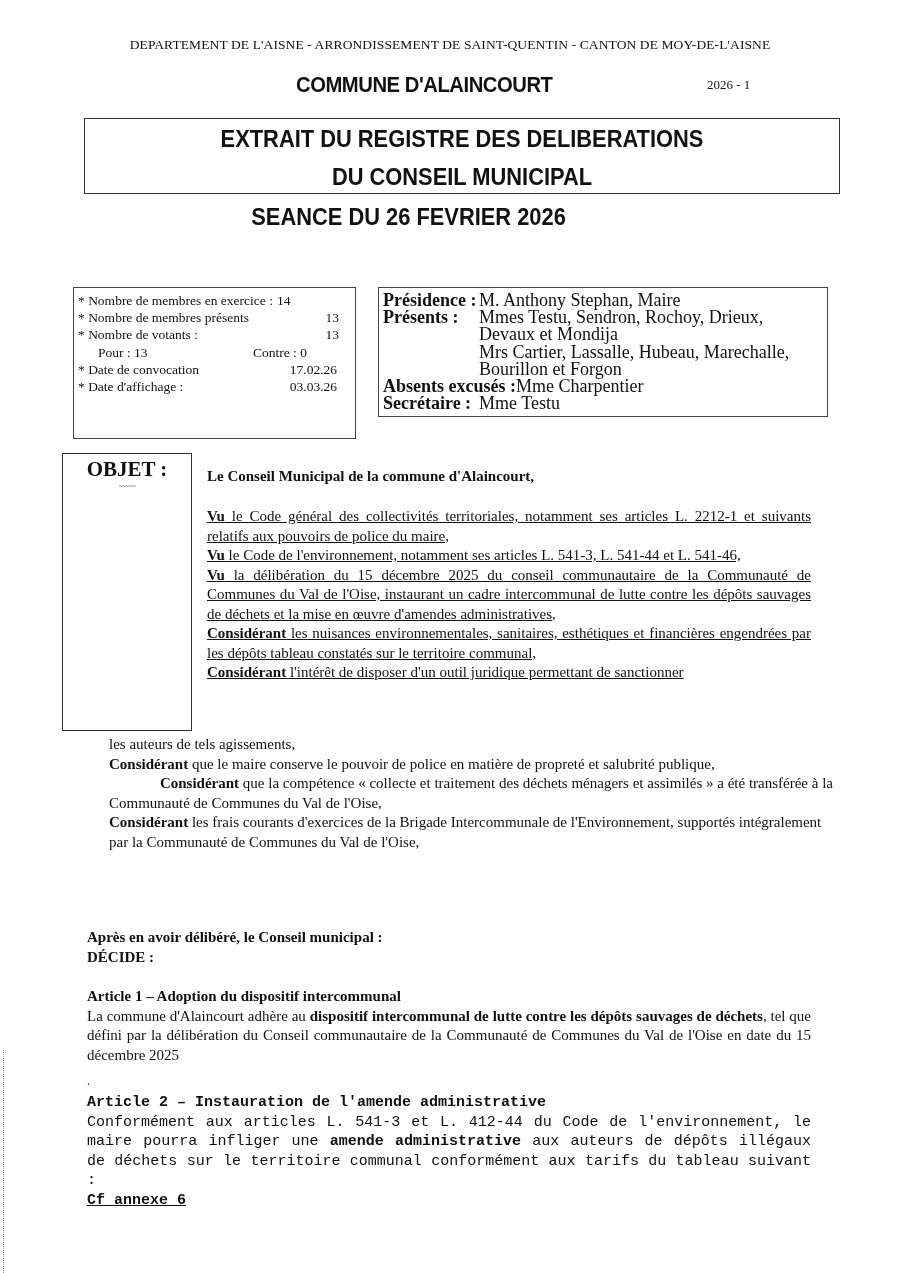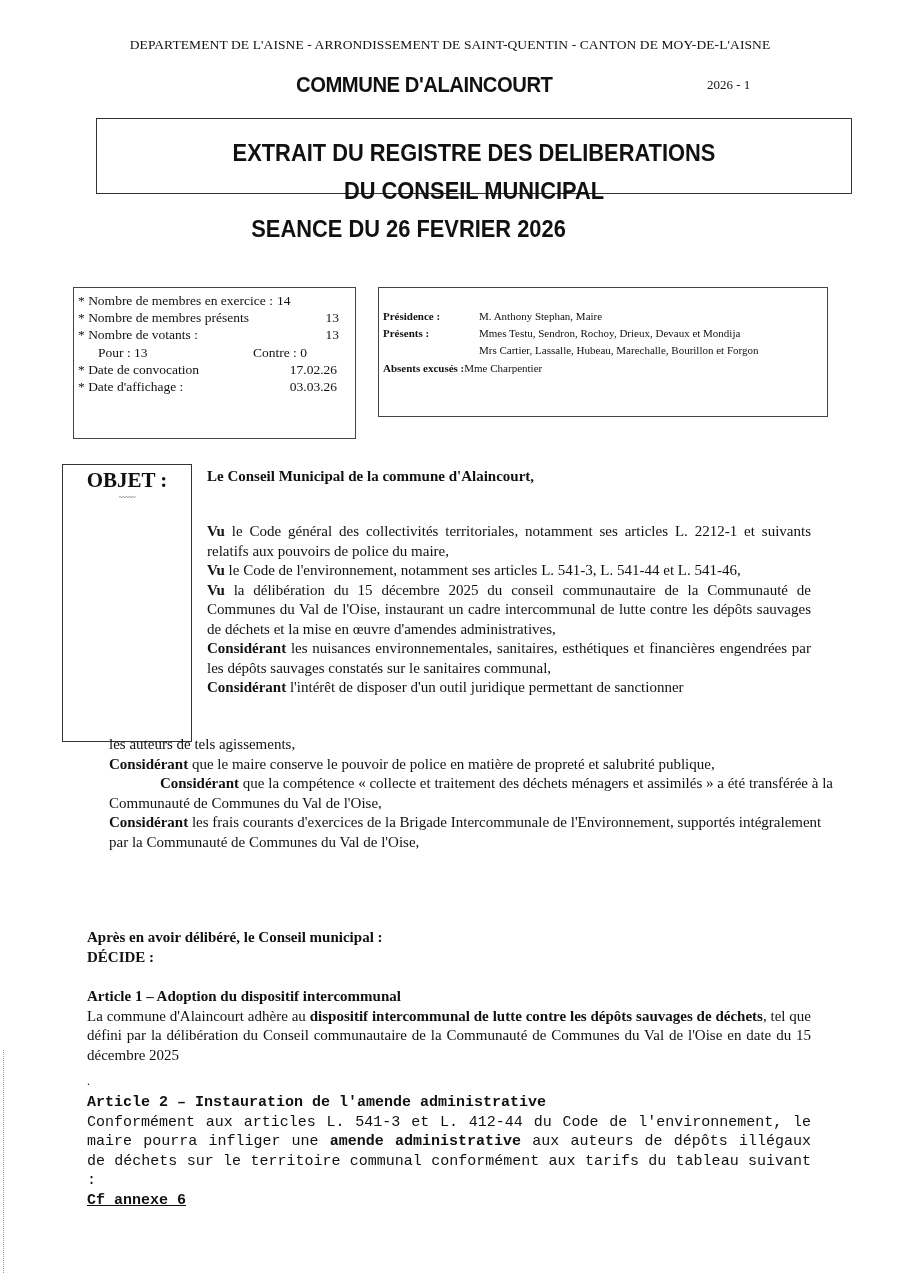--- a/index.html
+++ b/index.html
@@ -19,74 +19,74 @@
   .commune {
     position: absolute; top: 72px; left: 296px;
     font-family: "Liberation Sans", "DejaVu Sans", sans-serif;
     font-weight: bold; font-size: 22px; letter-spacing: -0.5px;
     transform: scaleX(0.92); transform-origin: left;
   }
   .ref {
     position: absolute; top: 77px; left: 707px; font-size: 13px;
   }
   .title-box {
-    position: absolute; top: 118px; left: 96px; width: 756px; height: 76px;
+    position: absolute; top: 118px; left: 84px; width: 756px; height: 76px;
     border: 1px solid #333; box-sizing: border-box; text-align: center;
     font-family: "Liberation Sans", "DejaVu Sans", sans-serif; font-weight: bold;
-    font-size: 23px; line-height: 38px; padding-top: 15px;
+    font-size: 23px; line-height: 38px; padding-top: 1px;
   }
   .title-box div { transform: scaleX(0.95); }
   .seance {
-    position: absolute; top: 216px; left: 0; width: 818px; text-align: center;
+    position: absolute; top: 204px; left: 0; width: 818px; text-align: center;
     font-family: "Liberation Sans", "DejaVu Sans", sans-serif; font-weight: bold;
     font-size: 23px;
   }
   .seance span { display: inline-block; transform: scaleX(0.95); }
   .stats-box {
     position: absolute; top: 287px; left: 73px; width: 283px; height: 152px;
     border: 1px solid #444; box-sizing: border-box; padding: 4px 4px;
     font-size: 13.5px; line-height: 17.2px;
   }
   .stats-row { display: flex; }
   .stats-row .lbl { flex: 0 0 auto; }
   .stats-row .val { margin-left: auto; padding-right: 12px; }
   .stats-row.vote { padding-left: 20px; }
   .stats-row.vote .pour { width: 155px; }
   .stats-row.date .val { padding-right: 14px; }
   .people-box {
     position: absolute; top: 287px; left: 378px; width: 450px; height: 130px;
-    border: 1px solid #444; box-sizing: border-box; padding: 20px 4px;
-    font-size: 11px; line-height: 17.2px;
+    border: 1px solid #444; box-sizing: border-box; padding: 4px 4px;
+    font-size: 18px; line-height: 17.2px;
   }
   .people-row { display: flex; }
   .people-row .lbl { font-weight: bold; width: 96px; flex: 0 0 96px; }
   .people-row .lbl.wide { width: auto; flex: 0 0 auto; }
   .people-row .val { flex: 1; }
   .objet-box {
-    position: absolute; top: 464px; left: 62px; width: 130px; height: 278px;
+    position: absolute; top: 453px; left: 62px; width: 130px; height: 278px;
     border: 1px solid #333; box-sizing: border-box; padding: 3px 5px;
   }
   .objet-title {
     text-align: center; font-weight: bold; font-size: 21px; line-height: 24px;
   }
   .objet-orn {
     text-align: center; font-size: 7px; line-height: 10px; color: #444;
     letter-spacing: -0.5px;
   }
   .objet-text {
     font-weight: bold; font-size: 12.5px; line-height: 16.8px;
     text-align: justify; margin-top: 4px;
   }
   .body-text {
     position: absolute; font-size: 15px; line-height: 19.5px; text-align: justify;
   }
   .intro {
     top: 467px; left: 207px; width: 605px; font-weight: bold; font-size: 15px;
   }
-  .vu-block { top: 522px; left: 207px; width: 604px; }
+  .vu-block { top: 507px; left: 207px; width: 604px; text-decoration: underline; }
   .vu-block p, .cons-block p { margin: 0; }
   .cons-block { top: 735px; left: 87px; width: 724px; margin-left: 22px; }
   .b { font-weight: bold; }
   .decide-block { top: 928px; left: 87px; width: 724px; }
   .decide-block p { margin: 0; }
   .art1 { top: 987px; left: 87px; width: 724px; }
   .art1 p, .art2 p { margin: 0; }
   .dot { top: 1072px; left: 87px; font-size: 12px; }
   .art2 { top: 1093px; left: 87px; width: 724px; font-family: Liberation Mono, monospace; }
   .annex {
@@ -146,34 +146,38 @@
     <span class="lbl">Présents :</span>
     <span class="val">
       <div>Mmes Testu, Sendron, Rochoy, Drieux, Devaux et Mondija</div>
       <div>Mrs Cartier, Lassalle, Hubeau, Marechalle, Bourillon et Forgon</div>
     </span>
   </div>
   <div class="people-row">
     <span class="lbl wide">Absents excusés :</span>
     <span class="val">Mme Charpentier</span>
   </div>
+  <div class="people-row">
+    <span class="lbl">Secrétaire :</span>
+    <span class="val">Mme Testu</span>
+  </div>
 </div>
 
 <div class="objet-box">
   <div class="objet-title">OBJET :</div>
   <div class="objet-orn">~~~~~</div>
 </div>
 
 <div class="body-text intro">Le Conseil Municipal de la commune d'Alaincourt,</div>
 
 <div class="body-text vu-block">
   <p><span class="b">Vu</span><span> le Code général des collectivités territoriales, notamment ses articles L. 2212-1 et suivants relatifs aux pouvoirs de police du maire,</span></p>
   <p><span class="b">Vu</span><span> le Code de l'environnement, notamment ses articles L. 541-3, L. 541-44 et L. 541-46,</span></p>
   <p><span class="b">Vu</span><span> la délibération du 15 décembre 2025 du conseil communautaire de la Communauté de Communes du Val de l'Oise, instaurant un cadre intercommunal de lutte contre les dépôts sauvages de déchets et la mise en œuvre d'amendes administratives,</span></p>
-  <p><span class="b">Considérant</span><span> les nuisances environnementales, sanitaires, esthétiques et financières engendrées par les dépôts sauvages constatés sur le sanitaires communal,</span></p>
+  <p><span class="b">Considérant</span><span> les nuisances environnementales, sanitaires, esthétiques et financières engendrées par les dépôts tableau constatés sur le territoire communal,</span></p>
   <p class="nl"><span class="b">Considérant</span><span> l'intérêt de disposer d'un outil juridique permettant de sanctionner</span></p>
 </div>
 
 <div class="body-text cons-block">
   <p>les auteurs de tels agissements,</p>
   <p><span class="b">Considérant</span><span> que le maire conserve le pouvoir de police en matière de propreté et salubrité publique,</span></p>
   <p class="nl" style="text-align:right"><span class="b">Considérant</span><span> que la compétence « collecte et traitement des déchets ménagers et assimilés » a été transférée à la Communauté de Communes du Val de l'Oise,</span></p>
   <p class="nl" style="text-align:left"><span class="b">Considérant</span><span> les frais courants d'exercices de la Brigade Intercommunale de l'Environnement, supportés intégralement par la Communauté de Communes du Val de l'Oise,</span></p>
 </div>
 

